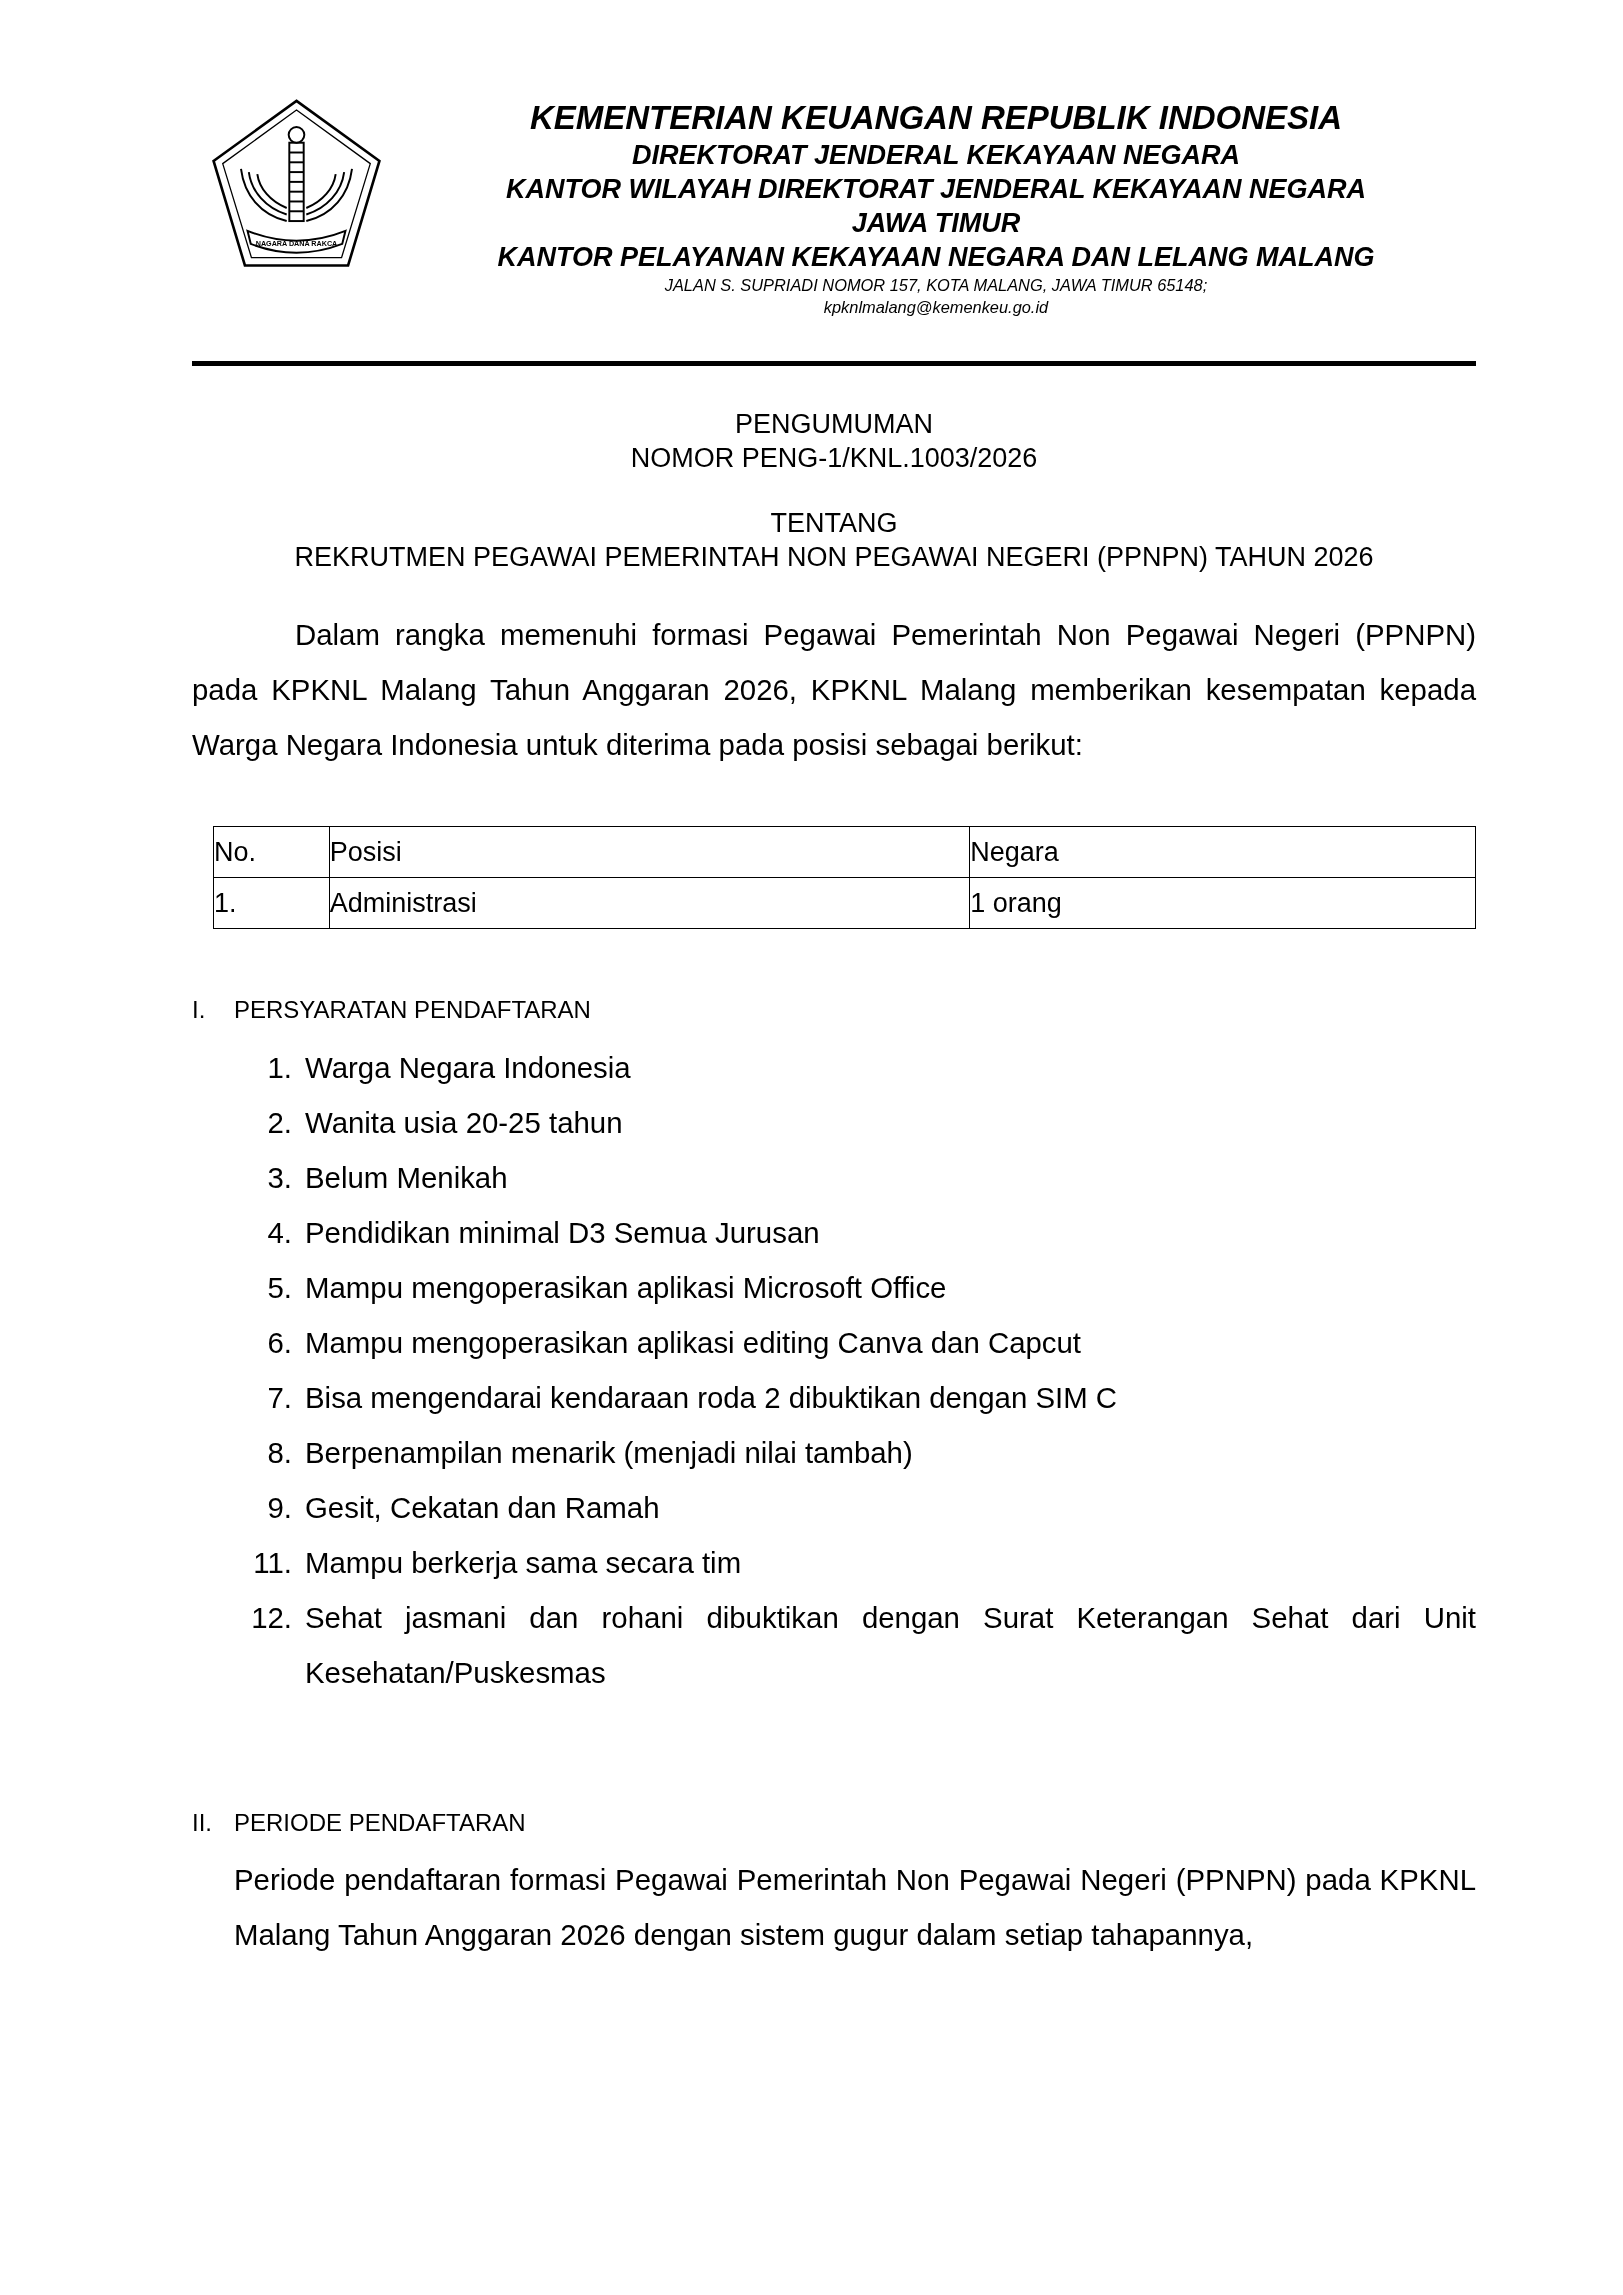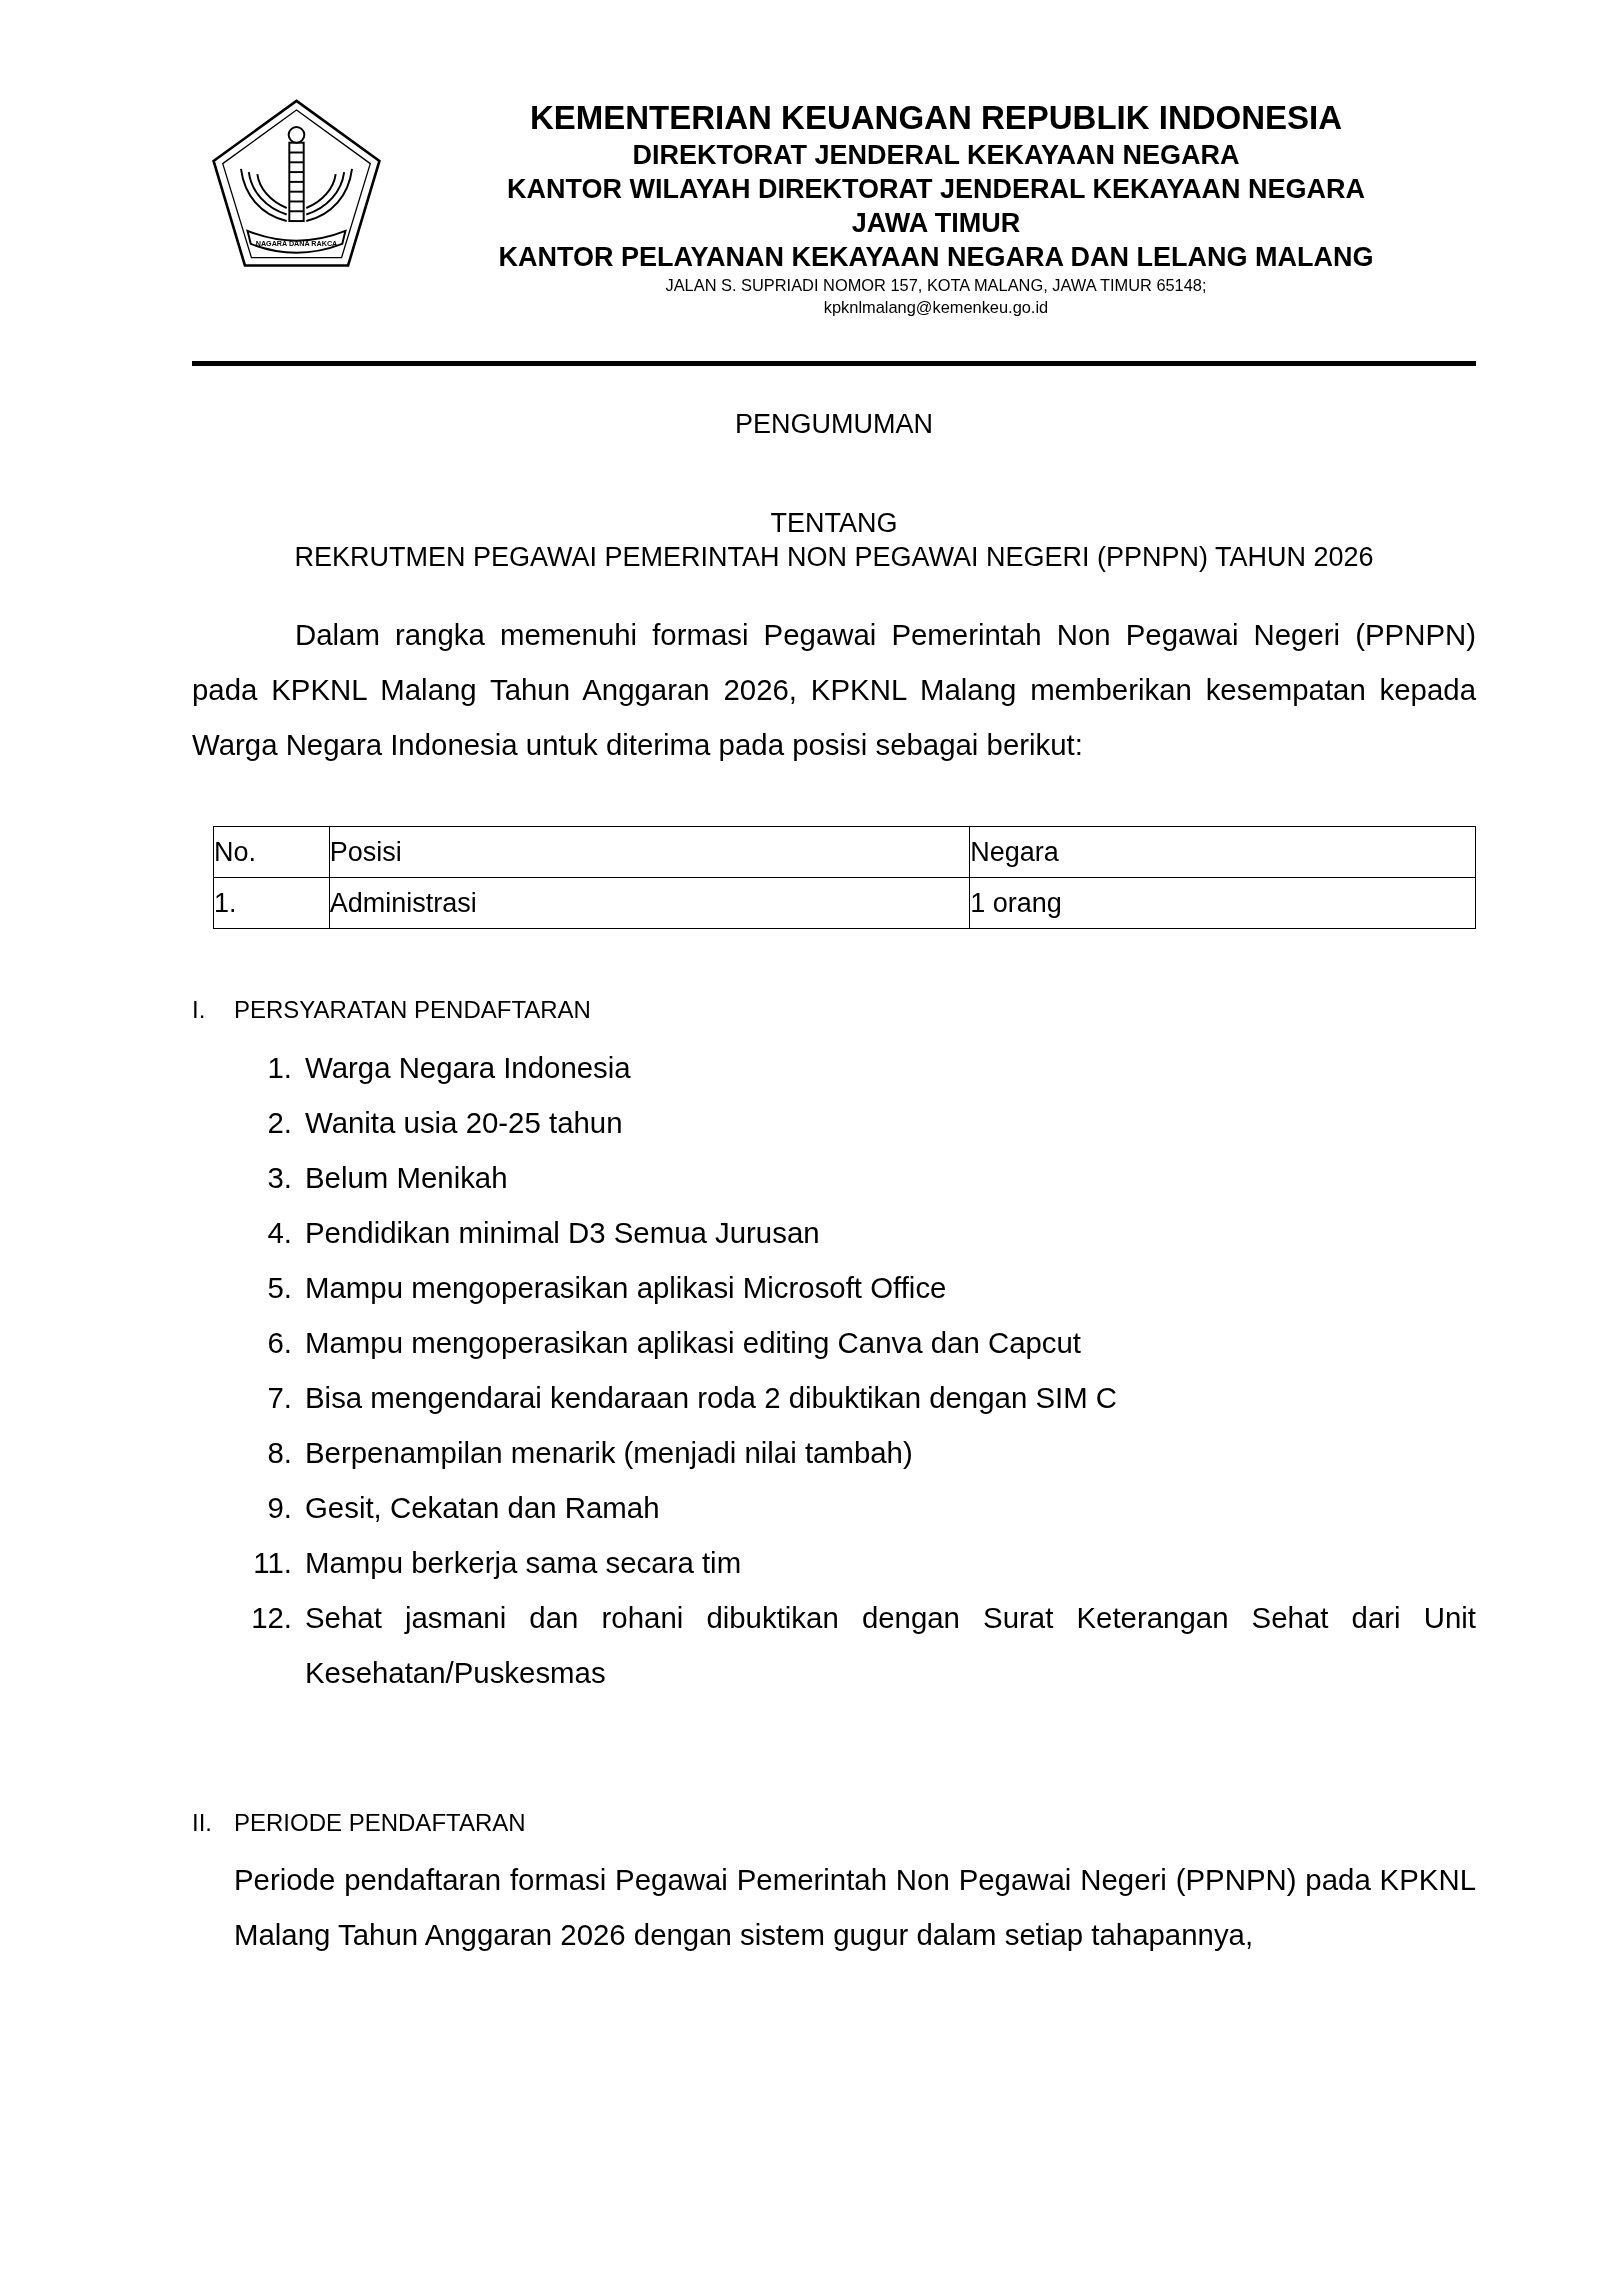--- a/index.html
+++ b/index.html
@@ -4,21 +4,21 @@
   <style>
     html, body { margin: 0; padding: 0; background: #ffffff; }
     body {
       width: 1623px; height: 2295px; position: relative; overflow: hidden;
       font-family: "Liberation Sans", sans-serif; color: #000;
     }
     .page { position: absolute; left: 0; top: 0; width: 1623px; height: 2295px; }
 
     
     .logo { position: absolute; left: 208px; top: 97px; width: 177px; height: 175px; }
-    .kop { position: absolute; left: 419px; top: 97px; width: 1034px; text-align: center; font-weight: bold; }
+    .kop { position: absolute; left: 419px; top: 97px; width: 1034px; text-align: center; font-weight: bold; font-style: italic; }
     .kop .l1 { font-size: 33px; line-height: 41px; }
     .kop .l2 { font-size: 27px; line-height: 34px; }
     .kop .l3 { font-size: 27px; line-height: 34px; }
     .kop .l4 { font-size: 27px; line-height: 34px; }
     .kop .l5 { font-size: 27px; line-height: 35px; }
     .kop .small { font-weight: normal; font-size: 16.4px; line-height: 21.6px; }
     .rule { position: absolute; left: 192px; top: 361px; width: 1284px; height: 4.6px; background: #000; }
 
     
     .title-block { position: absolute; left: 192px; width: 1284px; text-align: center; font-size: 27px; line-height: 34px; }
@@ -97,20 +97,21 @@
     <div class="l4">JAWA TIMUR</div>
     <div class="l5">KANTOR PELAYANAN KEKAYAAN NEGARA DAN LELANG MALANG</div>
     <div class="small">JALAN S. SUPRIADI NOMOR 157, KOTA MALANG, JAWA TIMUR 65148;</div>
     <div class="small">kpknlmalang@kemenkeu.go.id</div>
   </div>
 
   <div class="rule"></div>
 
   <div class="title-block t1">
     <div>PENGUMUMAN</div>
+    <div>NOMOR PENG-1/KNL.1003/2026</div>
   </div>
   <div class="title-block t2">
     <div>TENTANG</div>
     <div>REKRUTMEN PEGAWAI PEMERINTAH NON PEGAWAI NEGERI (PPNPN) TAHUN 2026</div>
   </div>
 
   <div class="para">Dalam rangka memenuhi formasi Pegawai Pemerintah Non Pegawai Negeri (PPNPN) pada KPKNL Malang Tahun Anggaran 2026, KPKNL Malang memberikan kesempatan kepada Warga Negara Indonesia untuk diterima pada posisi sebagai berikut:</div>
 
   <table class="tbl">
     <tbody>

